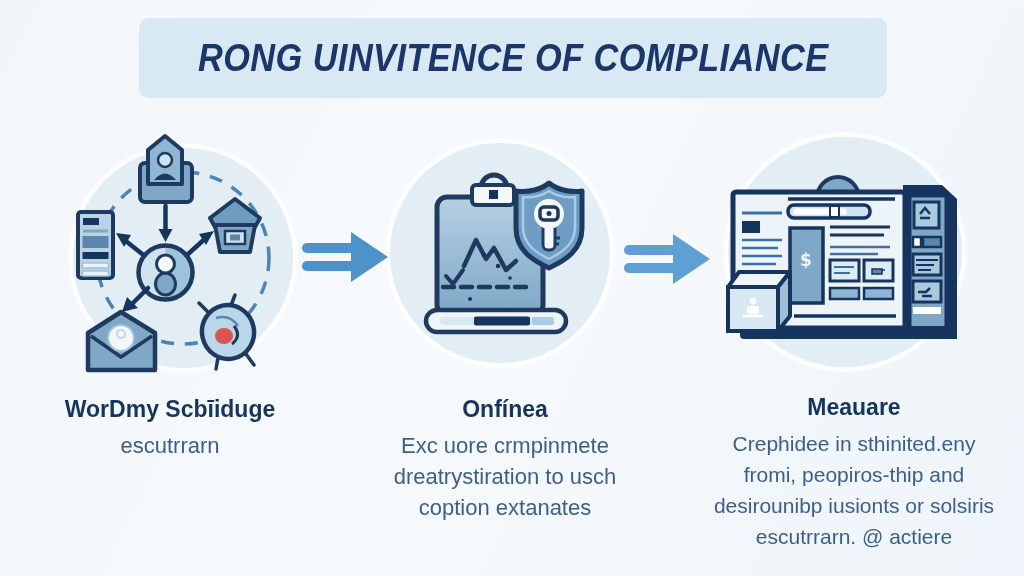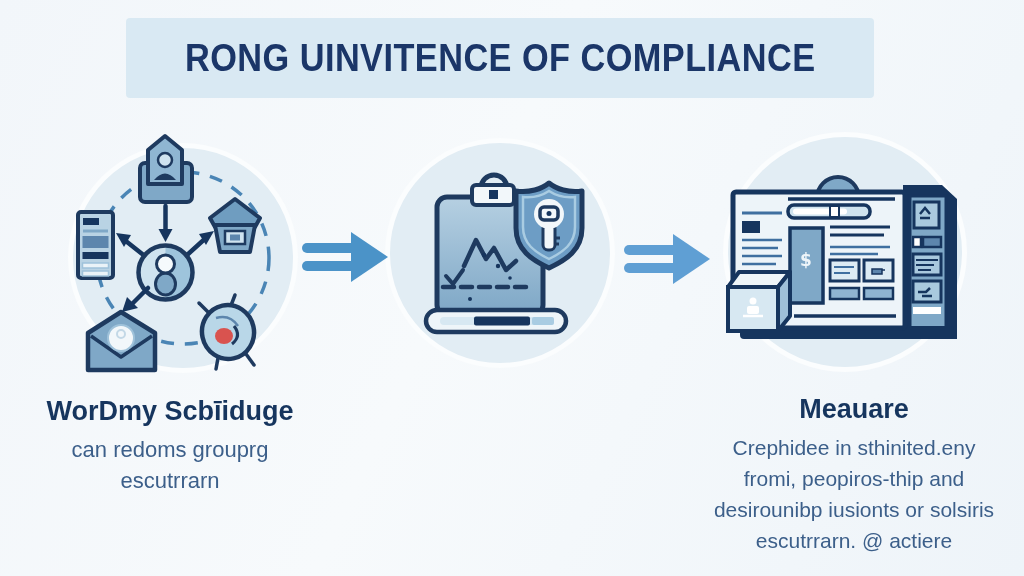--- a/index.html
+++ b/index.html
@@ -1,22 +1,22 @@
 <!DOCTYPE html>
 <html><head>
 <meta charset="utf-8">
 <style>
   html,body{margin:0;padding:0;}
   body{font-family:"Liberation Sans", sans-serif; background:#f3f7fa;}
   .stage{position:relative;width:1024px;height:576px;overflow:hidden;
          background:linear-gradient(115deg,#f2f6fa 0%,#f7fafc 45%,#eef4f9 100%);}
 
   
-  .banner{position:absolute;left:126px;top:18px;width:748px;height:80px;
-          background:#d9e9f3;border-radius:4px;display:flex;align-items:center;justify-content:center;}
+  .banner{position:absolute;left:139px;top:18px;width:748px;height:80px;
+          background:#d9e9f3;border-radius:10px;display:flex;align-items:center;justify-content:center;font-style:italic;}
   .banner .title{font-size:39px;font-weight:bold;color:#1b3668;letter-spacing:.5px;
                  display:inline-block;transform:scaleX(.88);white-space:nowrap;}
 
   
   .circle{position:absolute;border-radius:50%;background:#e2edf4;border:5px solid rgba(255,255,255,.85);box-sizing:border-box;}
   .c1{left:68px;top:143px;width:230px;height:230px;}
   .c2{left:385px;top:138px;width:230px;height:230px;}
   .c3{left:723px;top:132px;width:244px;height:240px;}
 
   .illu{position:absolute;}
@@ -25,21 +25,21 @@
   .i3{left:718px;top:132px;}
   .arrow{position:absolute;}
   .a1{left:298px;top:226px;}
   .a2{left:620px;top:228px;}
 
   
   .caption{position:absolute;text-align:center;}
   .cap1{left:10px;top:396px;width:320px;}
   .cap2{left:348px;top:396px;width:314px;}
   .cap3{left:682px;top:394px;width:344px;}
-  .caption .h{font-size:27px;font-weight:bold;color:#16355e;margin-bottom:7px;}
+  .caption .h{font-size:23px;font-weight:bold;color:#16355e;margin-bottom:7px;}
   .caption .ln{font-size:22px;color:#3c5f8a;line-height:31px;}
   .cap3 .ln{font-size:21px;}
 </style>
 </head>
 <body>
 
 <div class="stage">
 
   <div class="banner">
     <span class="title">RONG UINVITENCE OF COMPLIANCE</span>
@@ -246,25 +246,31 @@
       <g>
         <circle cx="35" cy="169" r="3.5" fill="#ffffff"></circle>
         <rect x="29" y="174" width="12" height="8" rx="2" fill="#ffffff"></rect>
         <line x1="25" y1="184" x2="45" y2="184" stroke="#ffffff" stroke-width="2.5"></line>
       </g>
     </g>
   </svg>
 
   <div class="caption cap1">
     <div class="h">WorDmy Scbīiduge</div>
-    <div class="ln">can redoms grouprg</div>
     <div class="ln">escutrrarn</div>
     <div class="ln"></div>
   </div>
 
+  <div class="caption cap2">
+    <div class="h">Onfínea</div>
+    <div class="ln">Exc uore crmpinmete</div>
+    <div class="ln">dreatrystiration to usch</div>
+    <div class="ln">coption extanates</div>
+    <div class="ln"></div>
+  </div>
 
   <div class="caption cap3">
     <div class="h">Meauare</div>
     <div class="ln">Crephidee in sthinited.eny</div>
     <div class="ln">fromi, peopiros-thip and</div>
     <div class="ln">desirounibp iusionts or solsiris</div>
     <div class="ln">escutrrarn. @ actiere</div>
   </div>
 
 </div>

